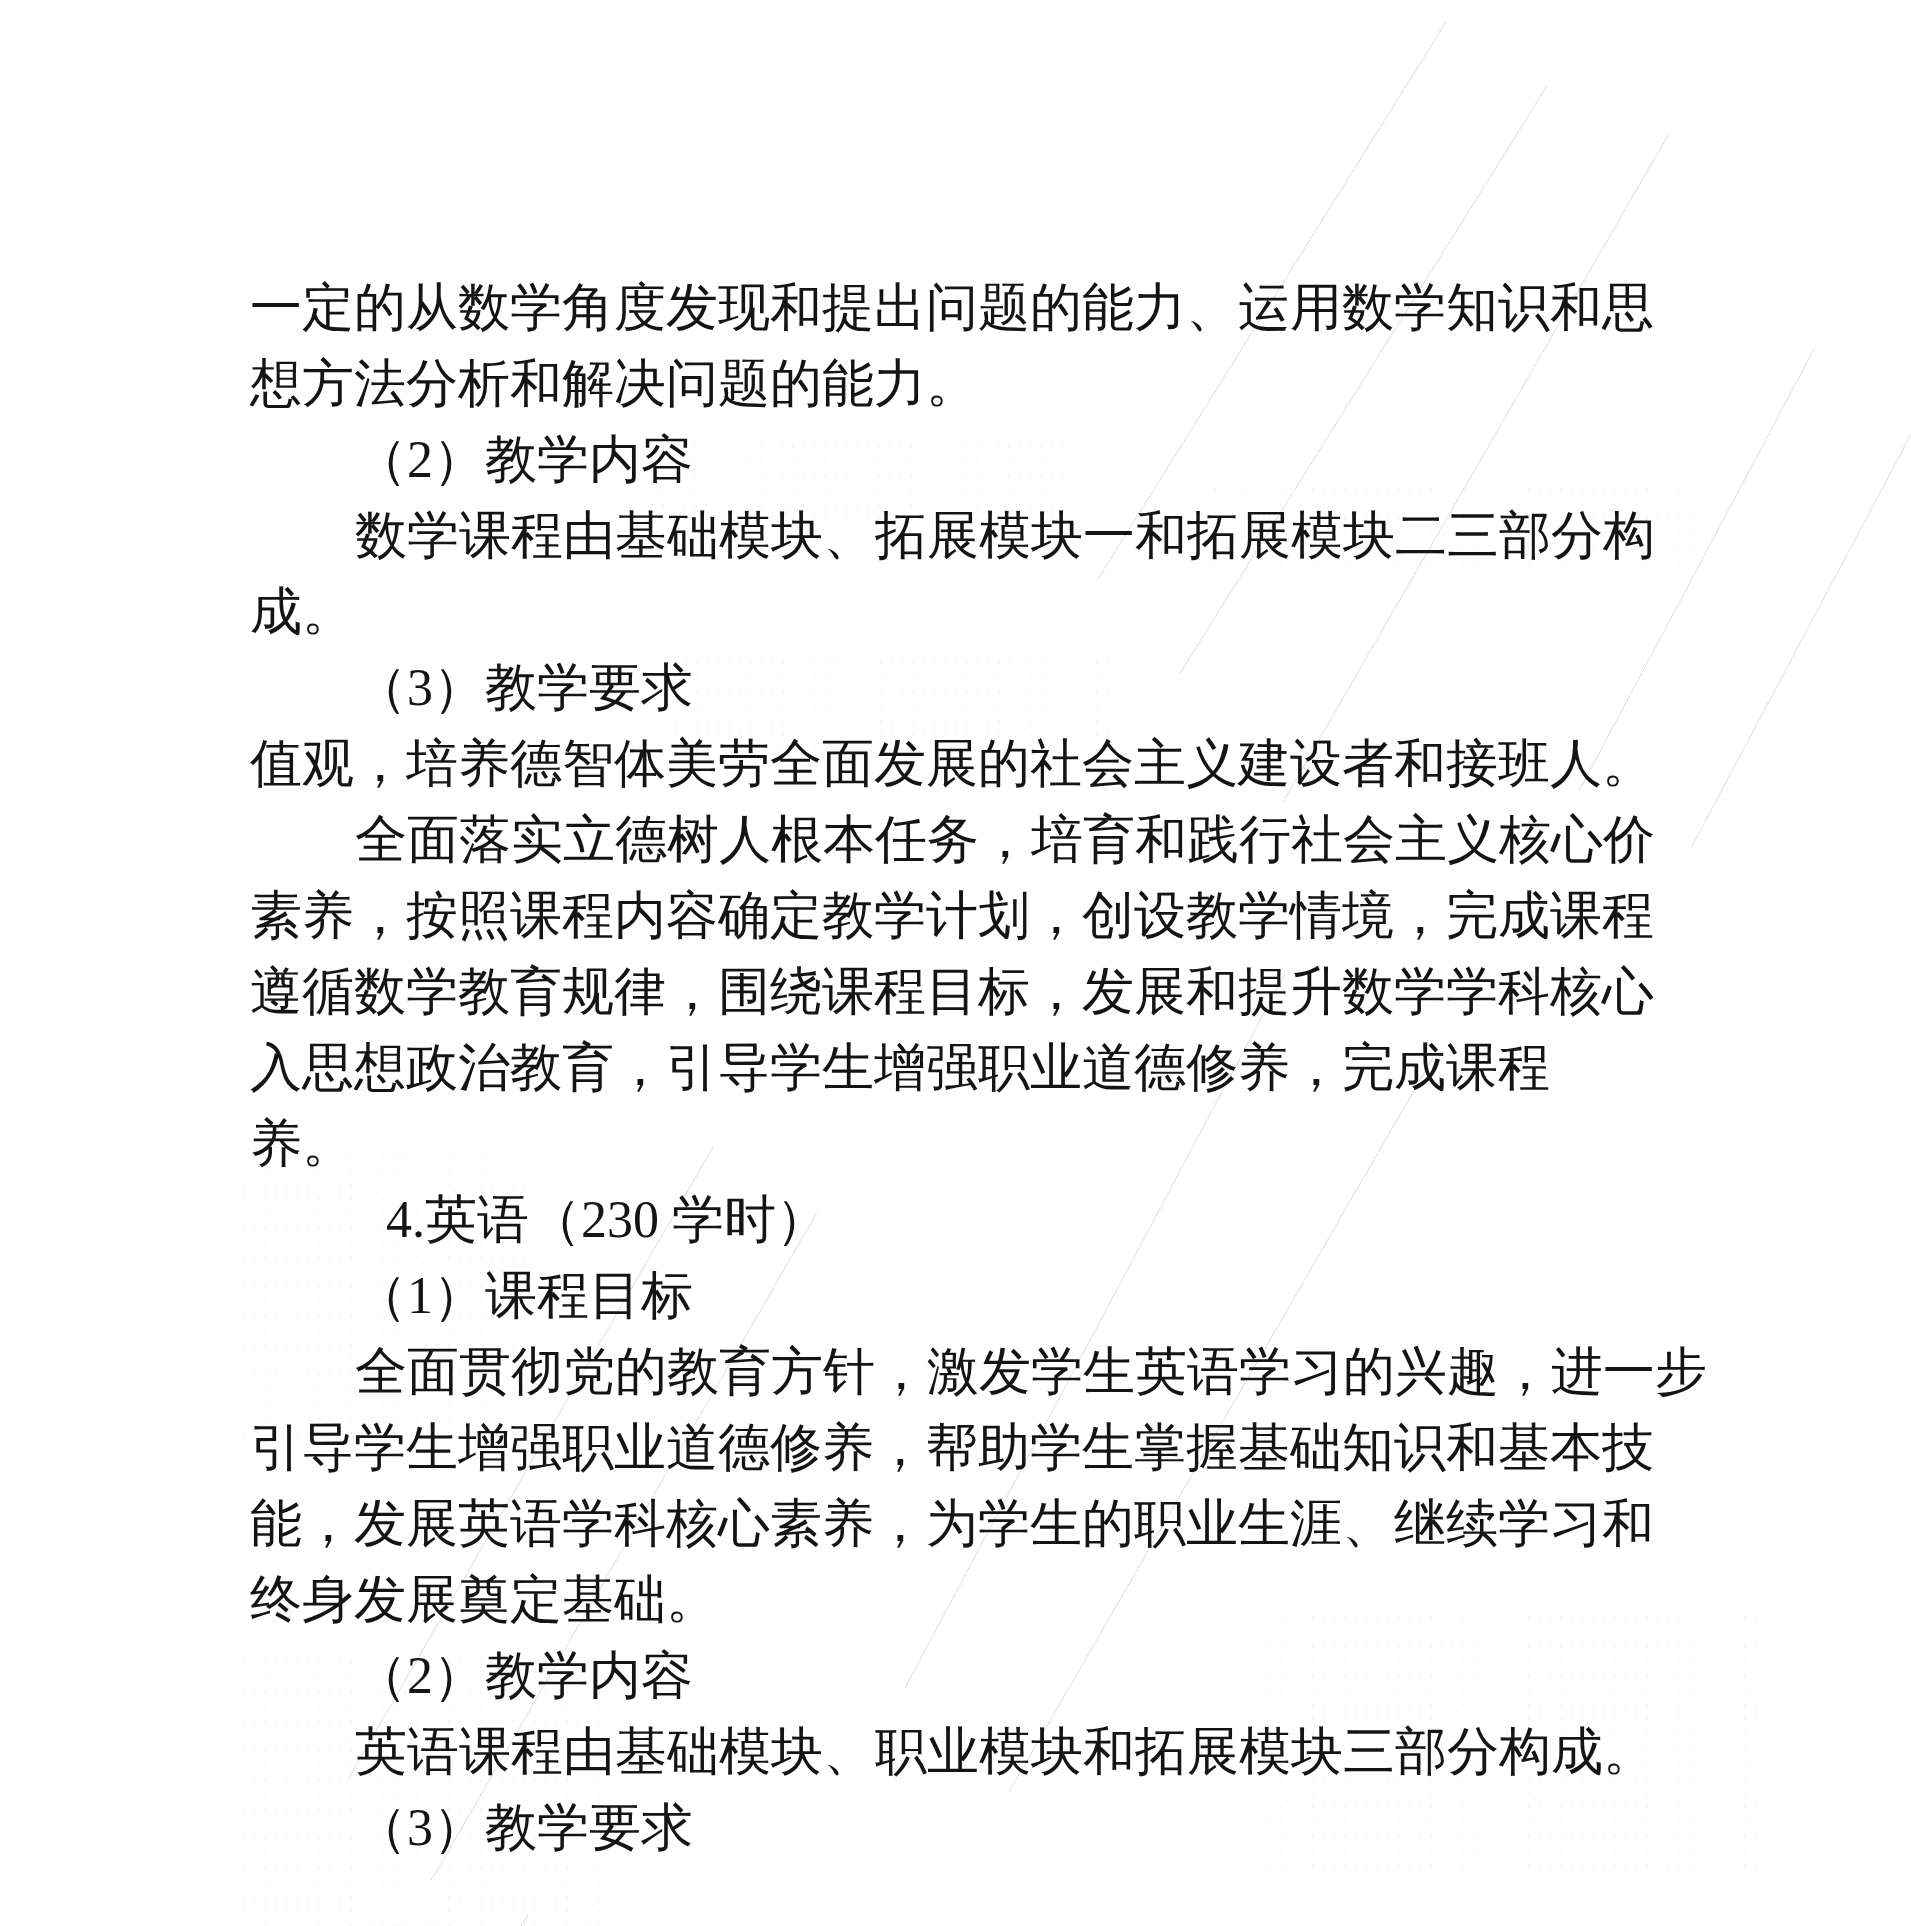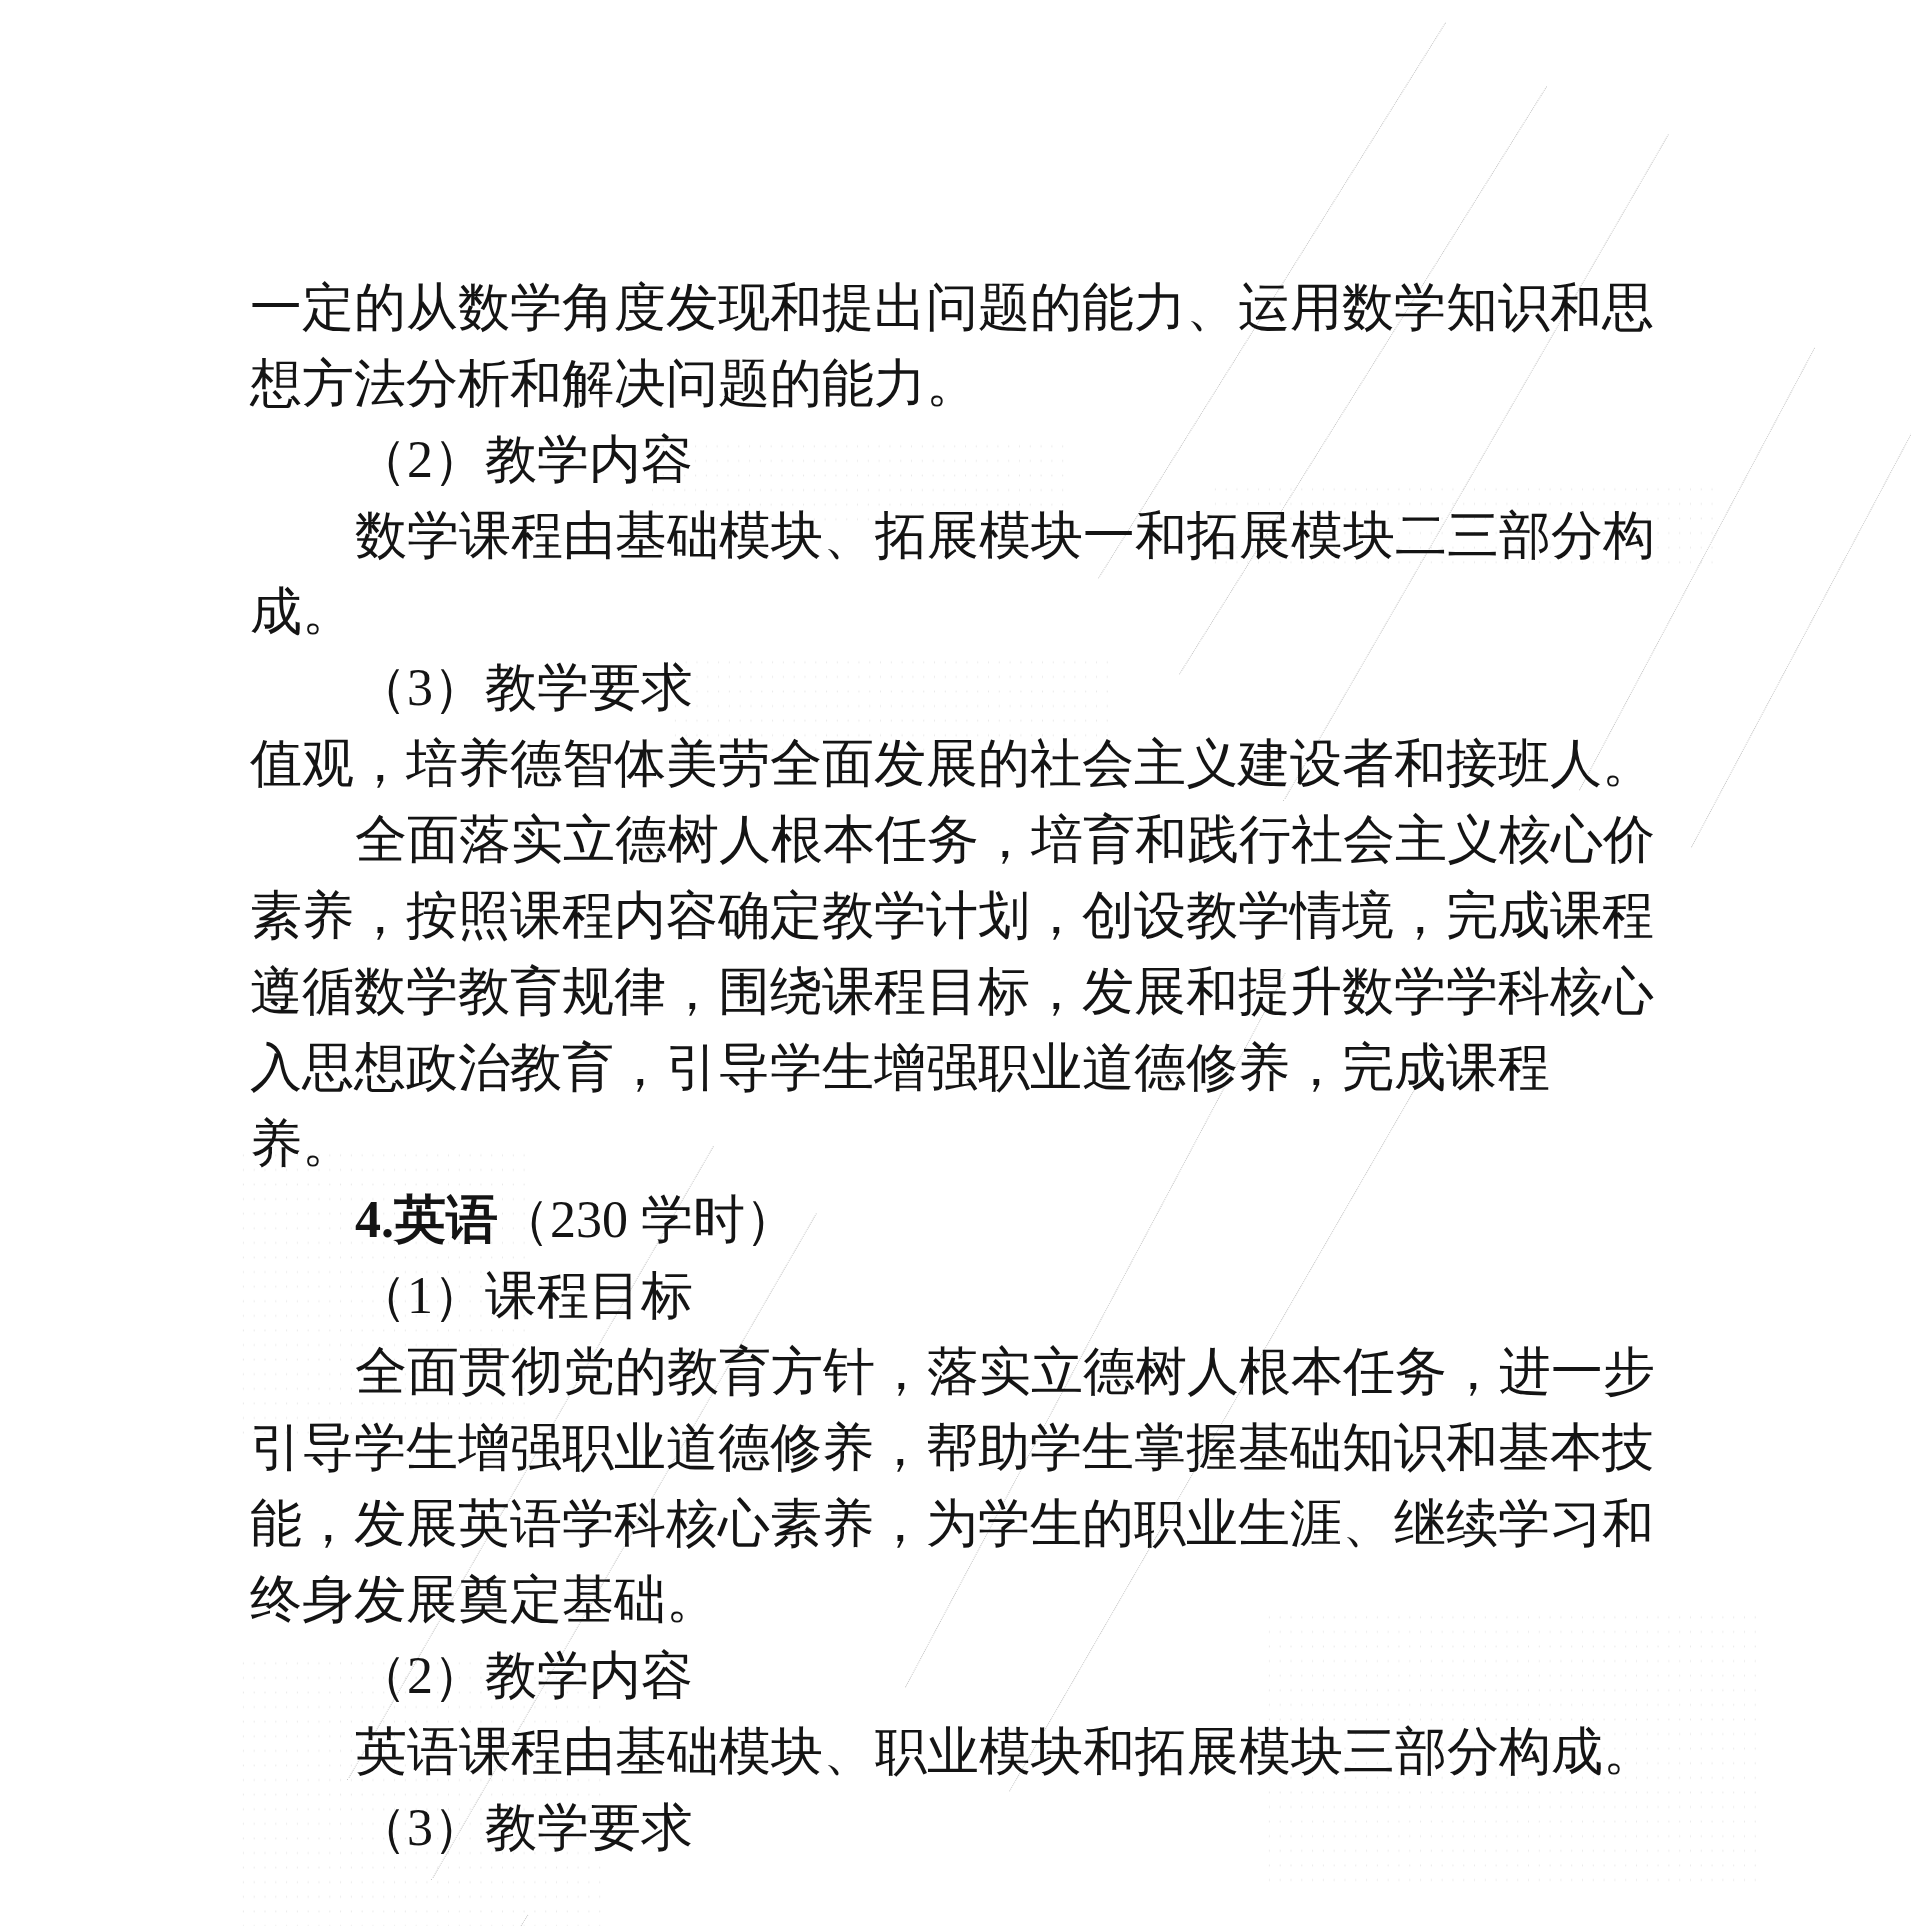--- a/index.html
+++ b/index.html
@@ -12,21 +12,21 @@
     color:#141414;
   }
   .content{
     position:absolute;
     left:250px;top:270px;width:1418px;
     font-size:52px;
     line-height:76px;
   }
   .line{margin:0;white-space:nowrap;}
   .ind{text-indent:105px;}
-  .line b{font-weight:bold;}
+  .line b{font-weight:normal;margin-left:31px;}
   
   .wline{
     position:absolute;
     border-top:1.2px dotted rgba(60,60,60,0.30);
     transform-origin:left top;
     pointer-events:none;
   }
   
   .dots{
     position:absolute;
@@ -67,21 +67,21 @@
     <p class="line">成。</p>
     <p class="line ind">（3）教学要求</p>
     <p class="line">值观，培养德智体美劳全面发展的社会主义建设者和接班人。</p>
     <p class="line ind">全面落实立德树人根本任务，培育和践行社会主义核心价</p>
     <p class="line">素养，按照课程内容确定教学计划，创设教学情境，完成课程</p>
     <p class="line">遵循数学教育规律，围绕课程目标，发展和提升数学学科核心</p>
     <p class="line">入思想政治教育，引导学生增强职业道德修养，完成课程</p>
     <p class="line">养。</p>
     <p class="line ind"><b>4.英语</b><span>（230 学时）</span></p>
     <p class="line ind">（1）课程目标</p>
-    <p class="line ind">全面贯彻党的教育方针，落实立德树人根本任务，进一步</p>
+    <p class="line ind">全面贯彻党的教育方针，激发学生英语学习的兴趣，进一步</p>
     <p class="line">引导学生增强职业道德修养，帮助学生掌握基础知识和基本技</p>
     <p class="line">能，发展英语学科核心素养，为学生的职业生涯、继续学习和</p>
     <p class="line">终身发展奠定基础。</p>
     <p class="line ind">（2）教学内容</p>
     <p class="line ind">英语课程由基础模块、职业模块和拓展模块三部分构成。</p>
     <p class="line ind">（3）教学要求</p>
 
   </div>
 
 </div>

